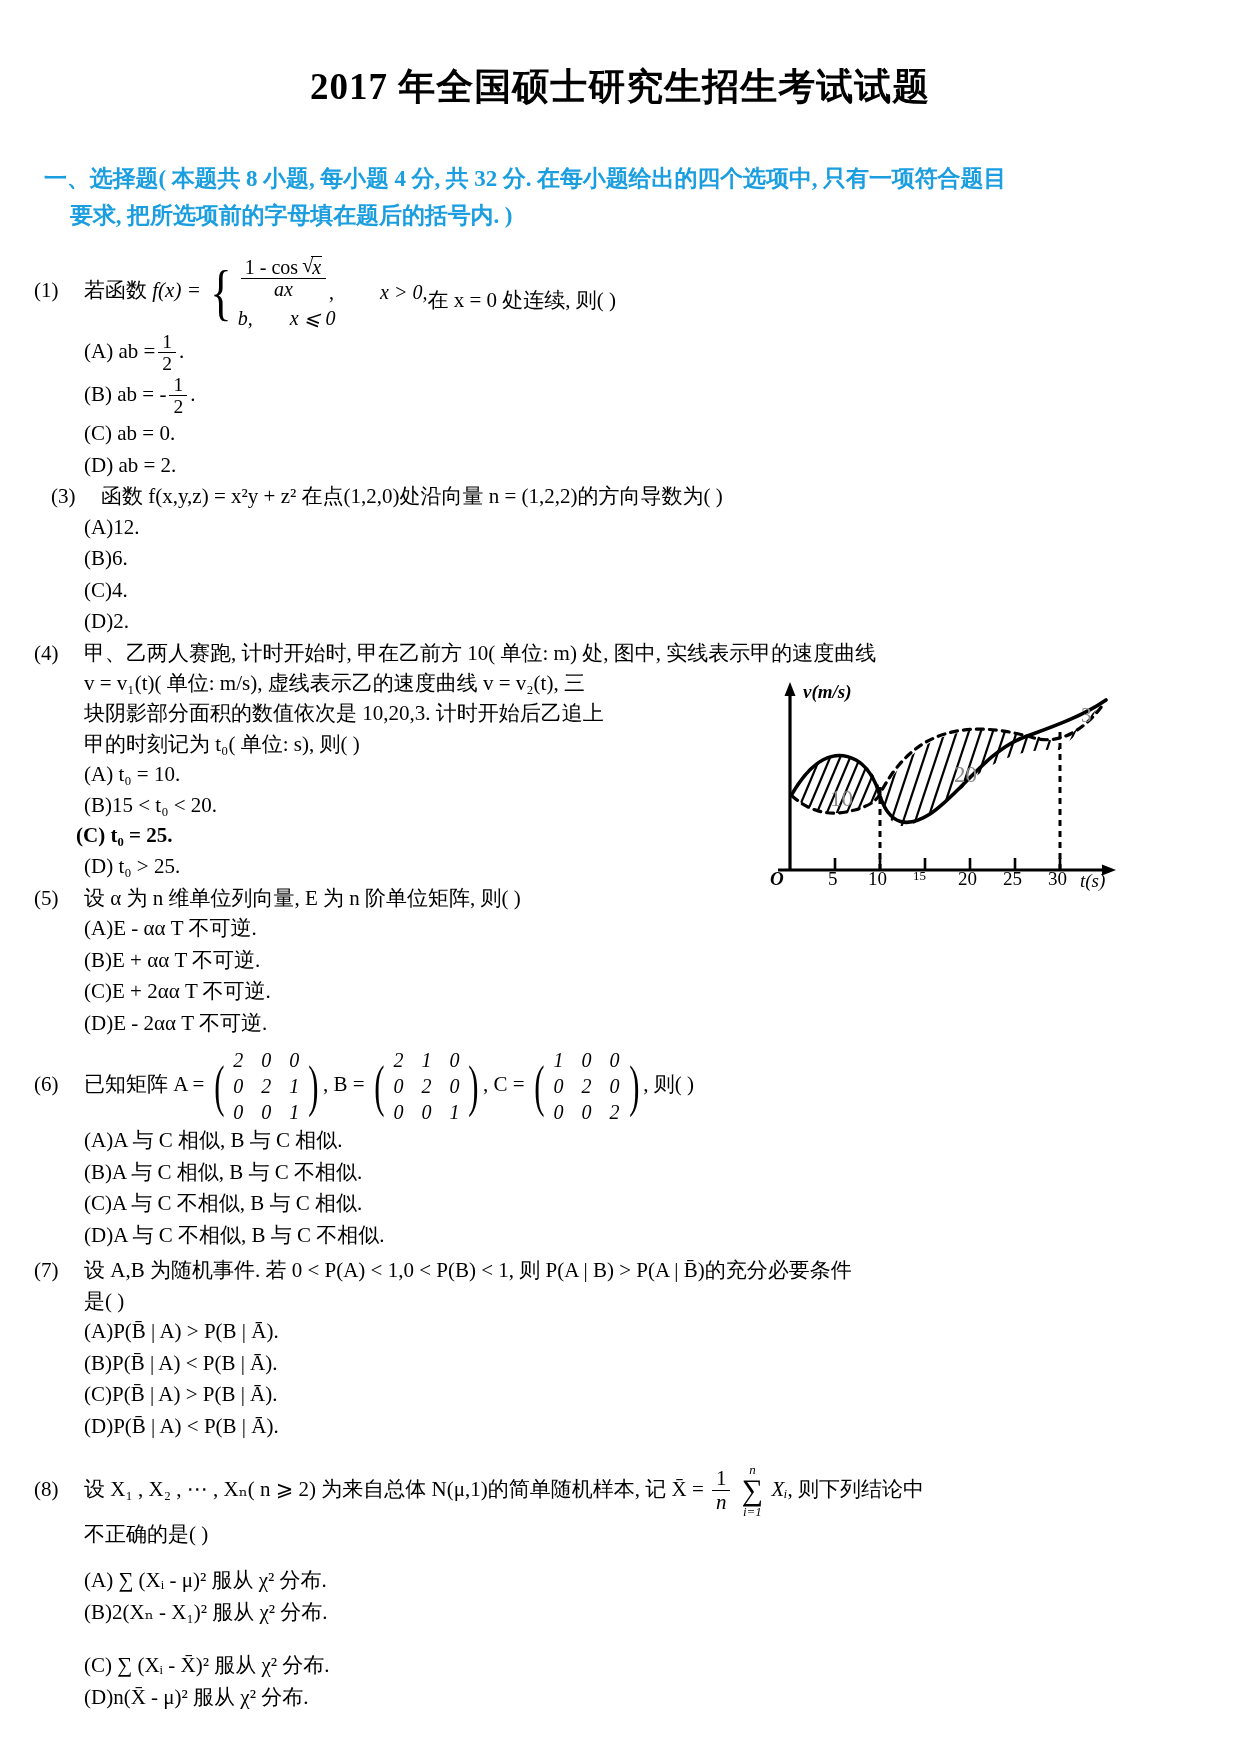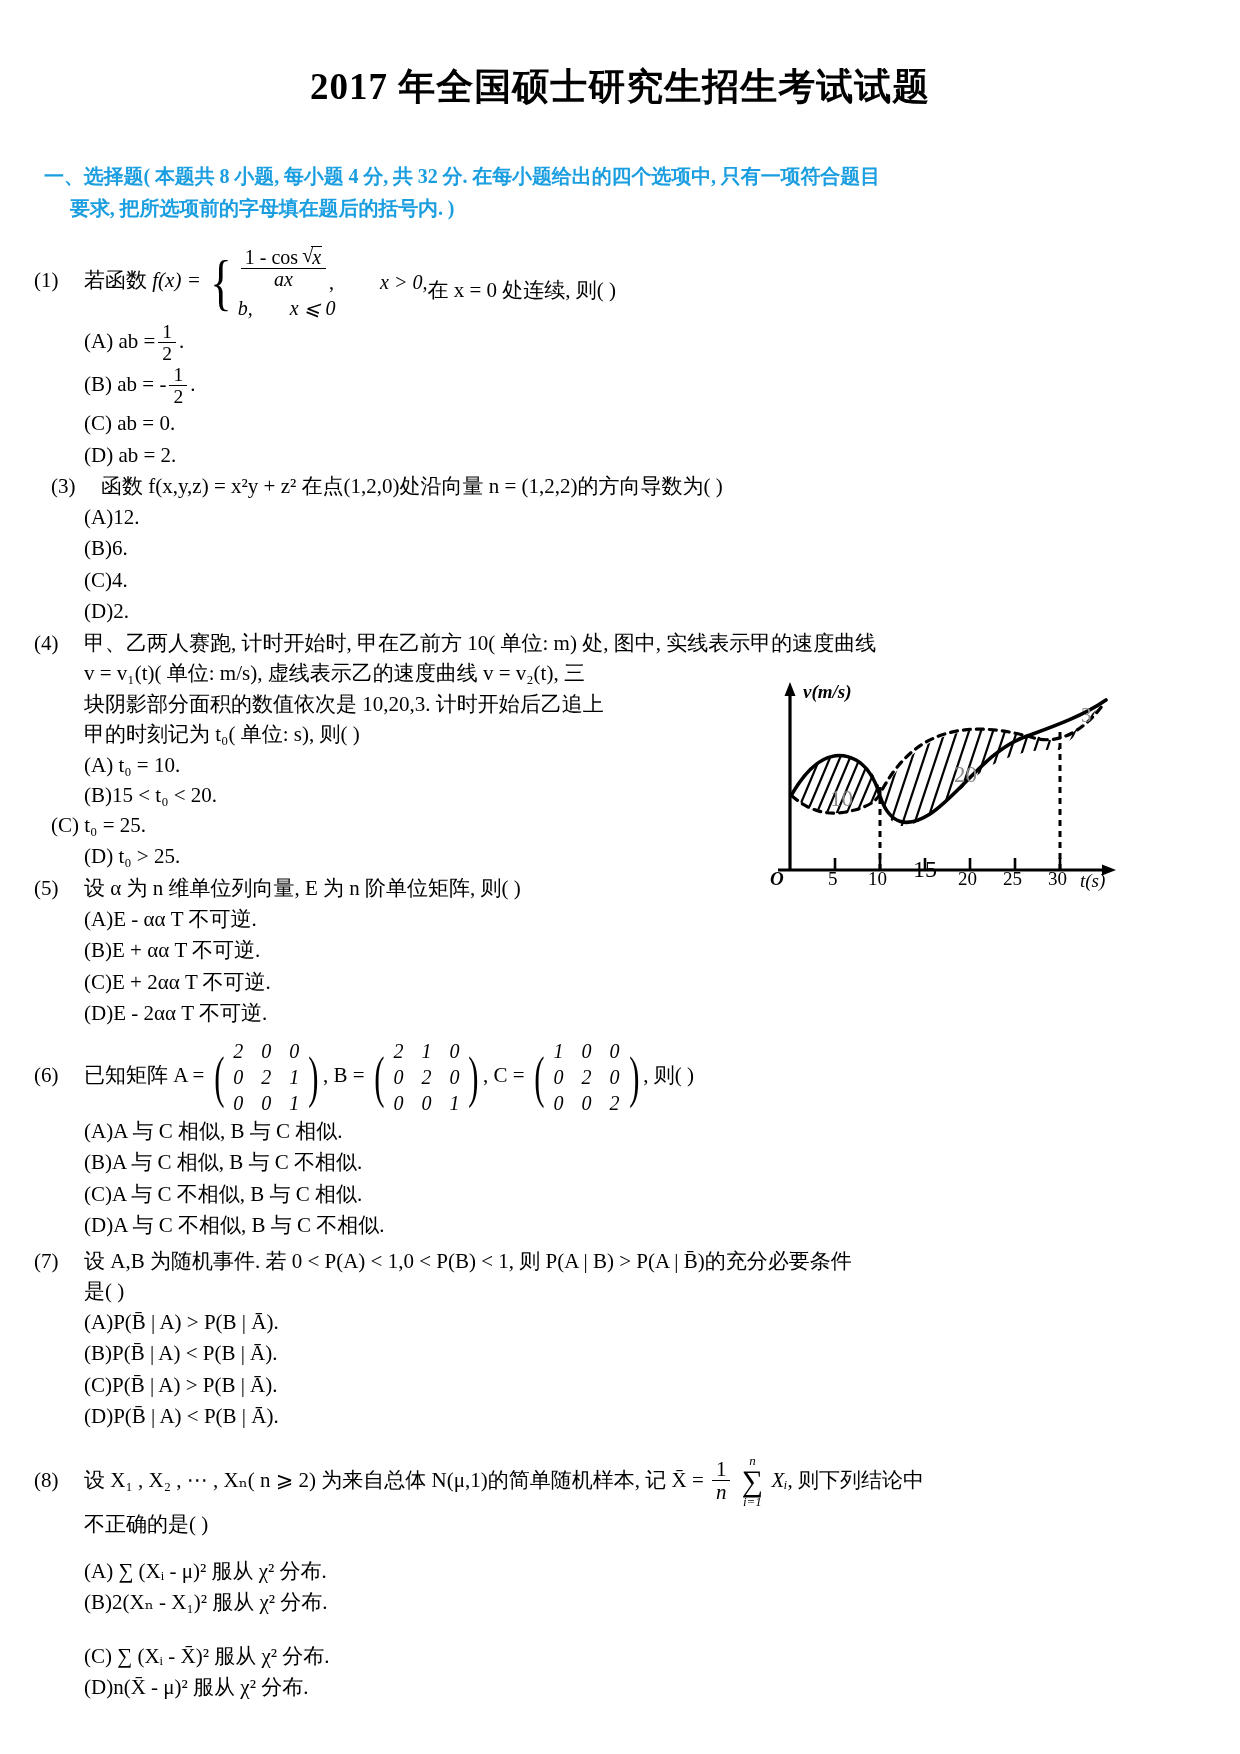--- a/index.html
+++ b/index.html
@@ -20,21 +20,21 @@
     font-weight:bold;
     letter-spacing:1px;
     margin:62px 0 0 0;
     font-family:"Liberation Serif","DejaVu Serif",serif;
   }
 
   
   .section-head{
     color:#1a9ee0;
     font-weight:bold;
-    font-size:20px;
+    font-size:23px;
     line-height:1.62;
     margin:48px 44px 0 44px;
     letter-spacing:-0.1px;
   }
   .section-head .l2{ display:block; margin-left:26px; }
 
   
   .q{ position:relative; margin:0 0 0 0; }
   .qline{
     font-size:21px;
@@ -156,21 +156,21 @@
   <div class="q" style="position:relative;">
     <div class="qline" style="padding-left:34px;">
       <span class="qnum">(4)</span><span>甲、乙两人赛跑, 计时开始时, 甲在乙前方 10( 单位: m) 处, 图中, 实线表示甲的速度曲线</span>
     </div>
     <div class="qline indent" style="padding-left:84px;">v = v₁(t)( 单位: m/s), 虚线表示乙的速度曲线 v = v₂(t), 三</div>
     <div class="qline indent" style="padding-left:84px;">块阴影部分面积的数值依次是 10,20,3. 计时开始后乙追上</div>
     <div class="qline indent" style="padding-left:84px;">甲的时刻记为 t₀( 单位: s), 则(        )</div>
 
     <div class="qline indent" style="padding-left:84px;">(A) t₀ = 10.</div>
     <div class="qline indent" style="padding-left:84px;">(B)15 &lt; t₀ &lt; 20.</div>
-    <div class="qline indent" style="padding-left:51px;">(C) t₀ = 25.</div>
+    <div class="qline indent" style="padding-left:76px;font-weight:bold;">(C) t₀ = 25.</div>
     <div class="qline indent" style="padding-left:84px;">(D) t₀ &gt; 25.</div>
   </div>
 
   <div class="figure" style="left:750px; top:612px; width:380px; height:215px;">
     <svg width="380" height="215" viewBox="0 0 380 215">
 
       <line x1="40" y1="196" x2="40" y2="16" stroke="#000" stroke-width="3.2"></line>
       <polygon points="40,8 34.5,22 45.5,22" fill="#000"></polygon>
 
       <line x1="28" y1="196" x2="358" y2="196" stroke="#000" stroke-width="3.2"></line>
@@ -254,21 +254,21 @@
       <text x="80" y="132" font-family="Liberation Serif, serif" font-size="23" fill="#8a8a8a">10</text>
       <text x="204" y="108" font-family="Liberation Serif, serif" font-size="23" fill="#8a8a8a">20</text>
       <text x="331" y="48" font-family="Liberation Serif, serif" font-size="21" fill="#8a8a8a">3</text>
     </svg>
 
     
     <div style="position:absolute; left:53px; top:7px; font-size:19px; font-weight:bold; font-style:italic;">v(m/s)</div>
     <div style="position:absolute; left:20px; top:194px; font-size:19px; font-weight:bold; font-style:italic;">O</div>
     <div style="position:absolute; left:78px;  top:194px; font-size:19px;">5</div>
     <div style="position:absolute; left:118px; top:194px; font-size:19px;">10</div>
-    <div style="position:absolute; left:163px; top:182px; font-size:24px;">15</div>
+    <div style="position:absolute; left:163px; top:194px; font-size:13px;">15</div>
     <div style="position:absolute; left:208px; top:194px; font-size:19px;">20</div>
     <div style="position:absolute; left:253px; top:194px; font-size:19px;">25</div>
     <div style="position:absolute; left:298px; top:194px; font-size:19px;">30</div>
     <div style="position:absolute; left:330px; top:196px; font-size:19px; font-style:italic;">t(s)</div>
   </div>
 
   <div class="q" style="margin-top:2px;">
     <div class="qline" style="padding-left:34px;">
       <span class="qnum">(5)</span><span>设 α 为 n 维单位列向量, E 为 n 阶单位矩阵, 则(        )</span>
     </div>

